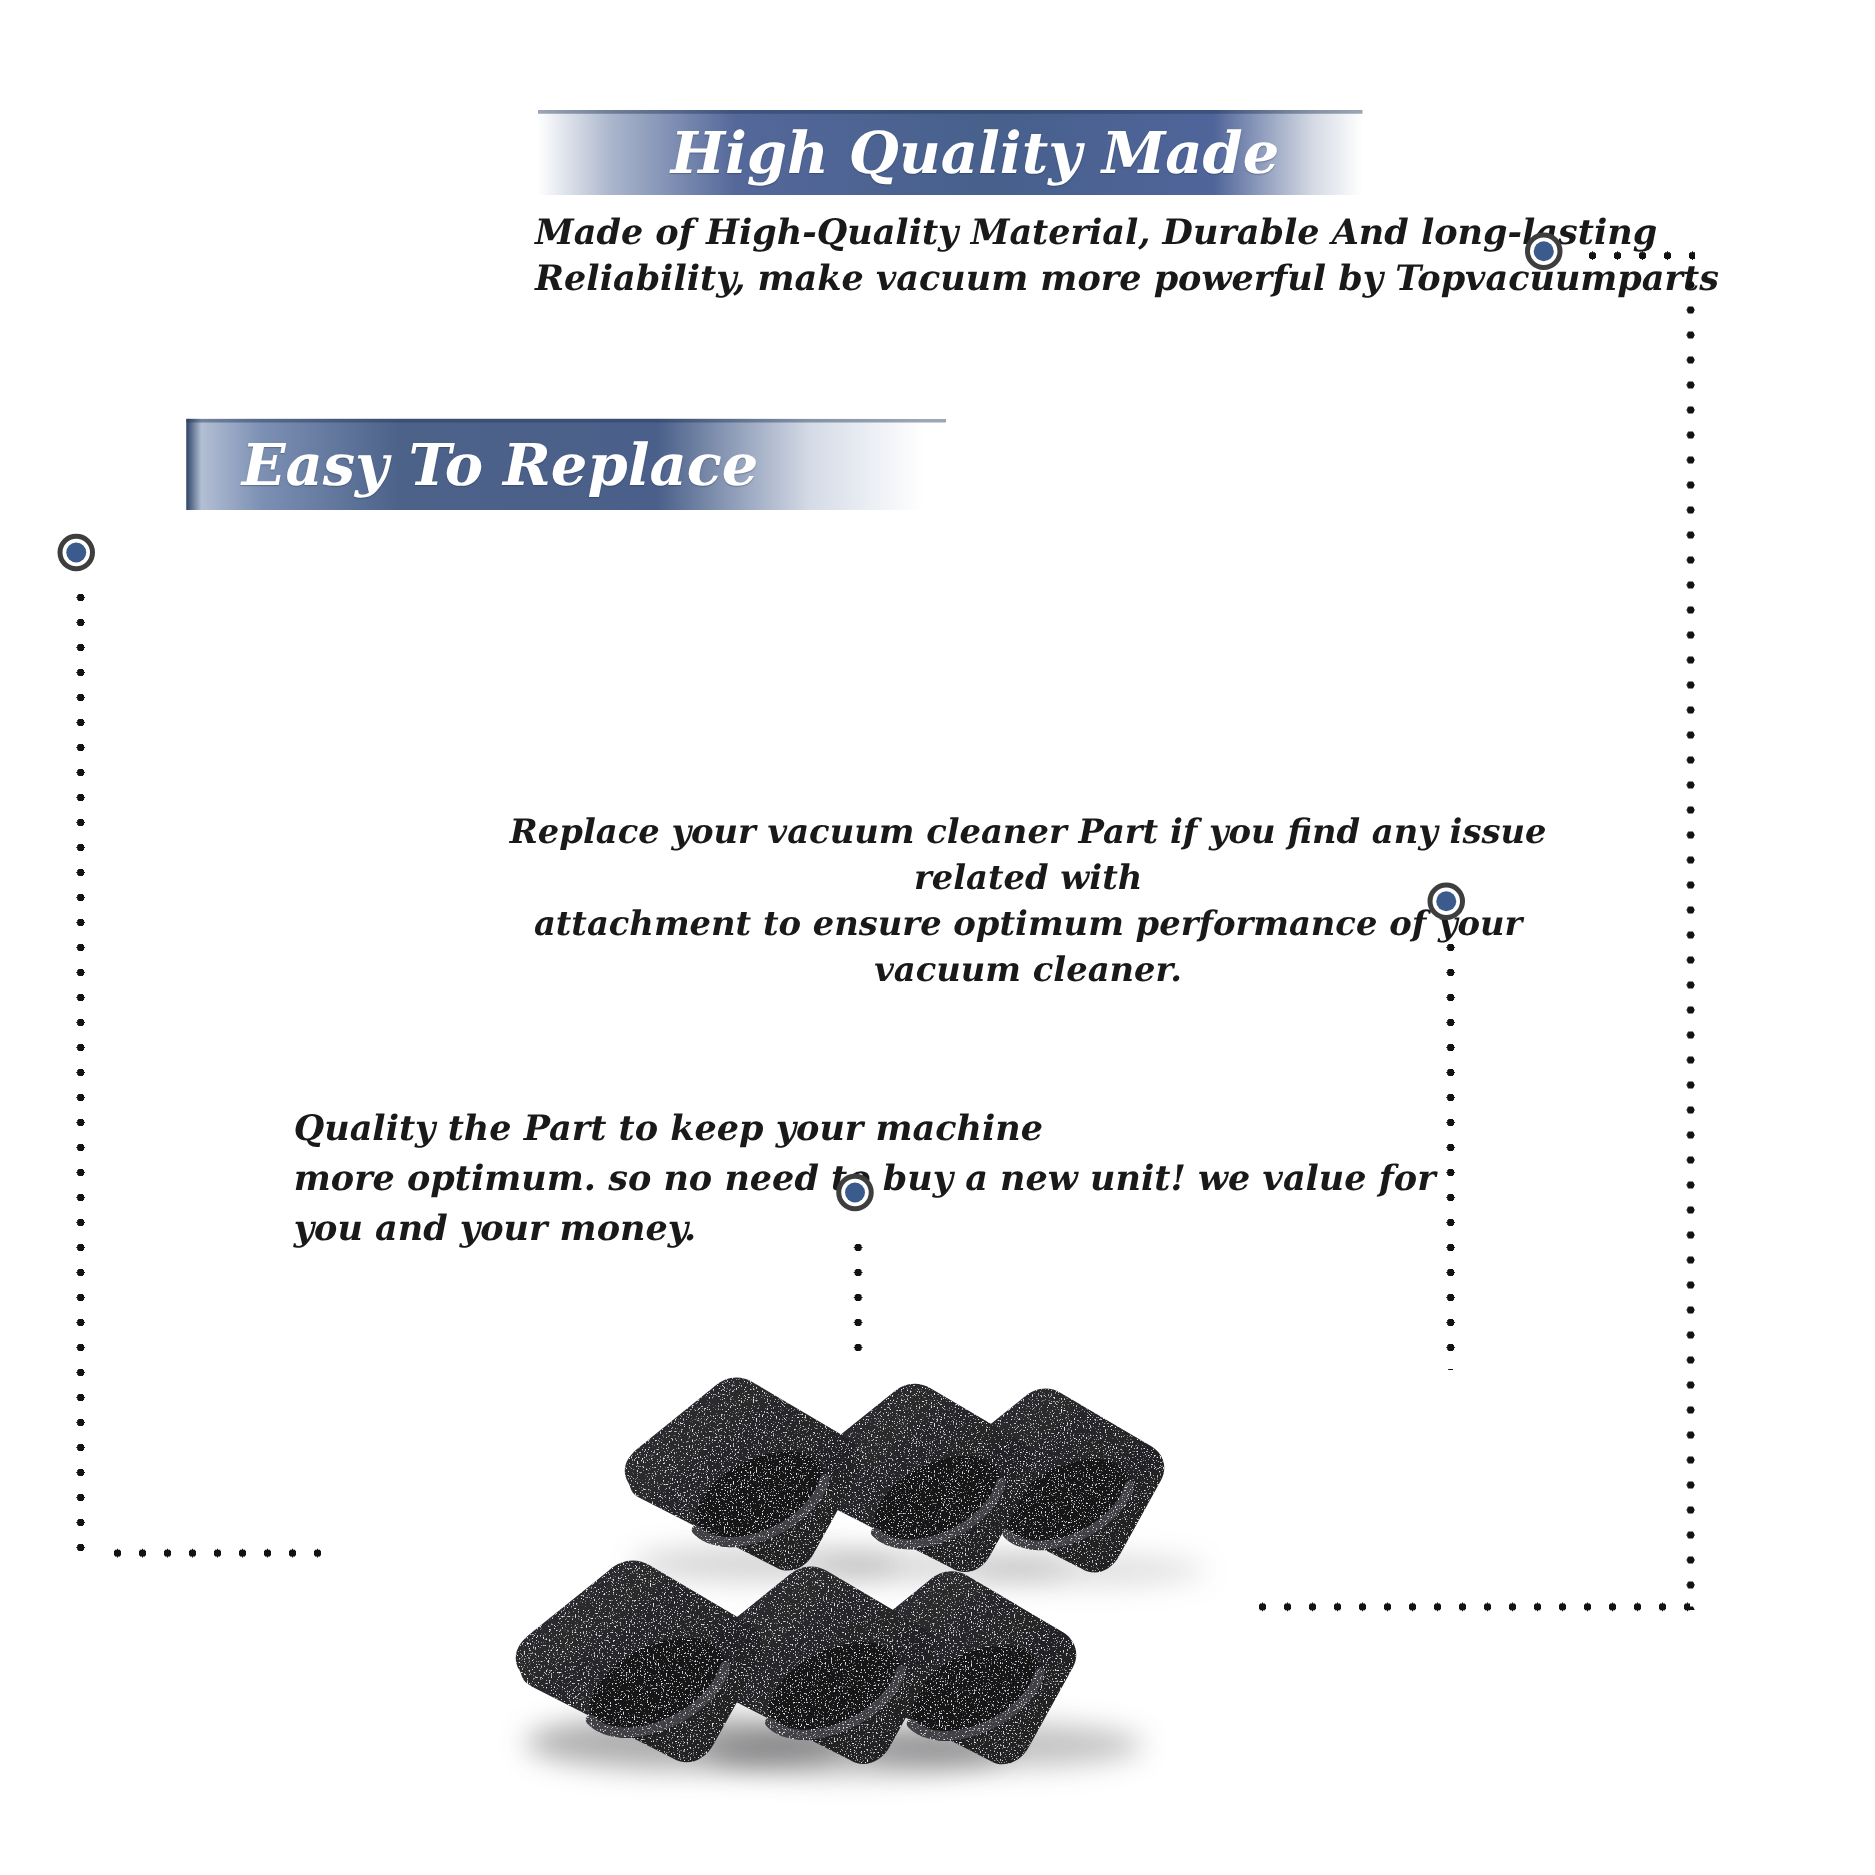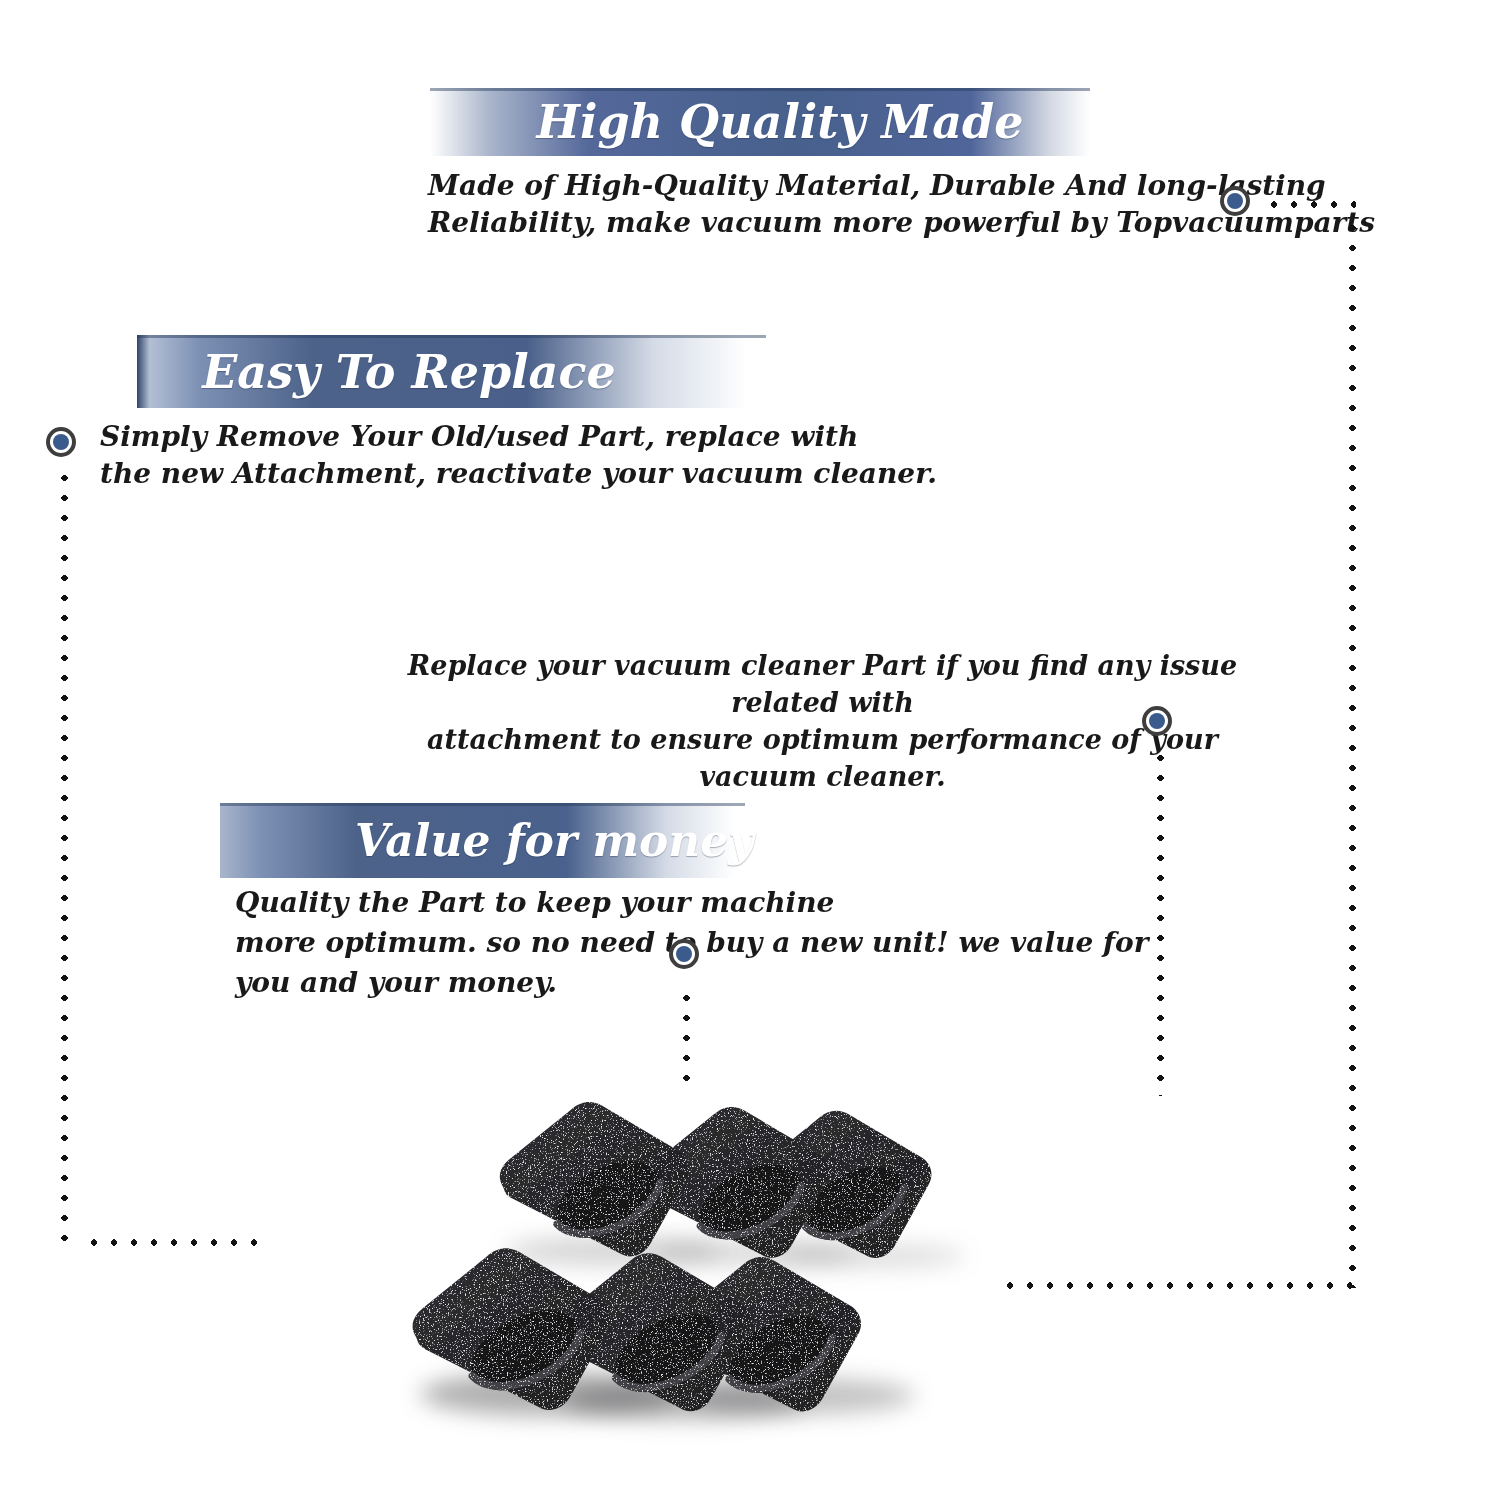--- a/index.html
+++ b/index.html
@@ -8,23 +8,23 @@
 
   
   .banner{position:absolute;display:flex;align-items:center;justify-content:center;
           color:#fff;font-style:italic;font-weight:700;
           box-shadow:inset 0 3px 0 rgba(38,58,92,.45);}
   .banner span{white-space:nowrap;text-shadow:0 1px 1px rgba(20,35,60,.35);}
   .banner-1{left:430px;top:88px;width:660px;height:68px;font-size:46px;
     background:linear-gradient(90deg,rgba(79,100,144,0) 0%,rgba(124,142,176,.65) 9%,
       #54689a 24%,#47608c 55%,#50659a 82%,rgba(84,105,144,.25) 94%,rgba(84,105,144,0) 100%);}
   .banner-1 span{transform:translateX(20px);}
-  .banner-2{left:137px;top:335px;width:608px;height:73px;font-size:46px;
+  .banner-2{left:149px;top:335px;width:608px;height:73px;font-size:46px;
     background:linear-gradient(90deg,#2e4568 0%,rgba(174,187,209,.95) 2%,
-      #7c90b4 10%,#4d6289 28%,#4a608a 62%,rgba(160,175,200,.45) 82%,rgba(255,255,255,0) 97%);padding-left:21px;}
+      #7c90b4 10%,#4d6289 28%,#4a608a 62%,rgba(160,175,200,.45) 82%,rgba(255,255,255,0) 97%);}
   .banner-2 span{transform:translateX(-53px);}
   .banner-3{left:415px;top:565px;width:670px;height:73px;font-size:46px;
     background:linear-gradient(90deg,rgba(84,105,144,0) 0%,rgba(140,156,186,.6) 8%,
       #4e6389 24%,#46608c 58%,#50659a 84%,rgba(84,105,144,.25) 94%,rgba(84,105,144,0) 100%);}
   .banner-4{left:220px;top:803px;width:525px;height:75px;font-size:44px;
     background:linear-gradient(90deg,rgba(159,173,198,.9) 0%,#7c90b4 8%,
       #4d6289 26%,#49618c 66%,rgba(160,175,200,.45) 85%,rgba(255,255,255,0) 98%);}
   .banner-4 span{transform:translateX(72px);}
 
   
@@ -82,29 +82,24 @@
 
   <div class="banner banner-1">
     <span>High Quality Made</span>
   </div>
   <div class="desc desc-1">Made of  High-Quality Material, Durable And long-lasting
 Reliability, make vacuum more powerful by Topvacuumparts</div>
 
   <div class="banner banner-2">
     <span>Easy To Replace</span>
   </div>
-  <div class="desc desc-2">Simply Remove Your Old/used Part, replace with
-the new Attachment, reactivate your vacuum cleaner.</div>
 
   <div class="desc desc-3">Replace your vacuum cleaner Part if you find any issue related with
 attachment to ensure optimum performance of your vacuum cleaner.</div>
 
-  <div class="banner banner-4">
-    <span>Value for money</span>
-  </div>
   <div class="desc desc-4">Quality the Part to keep your machine
 more optimum. so no need to buy a new unit! we value for
 you and your money.</div>
 
   <div class="ring ring-1">
       <i></i>
     </div>
   <div class="ring ring-2">
       <i></i>
     </div>

